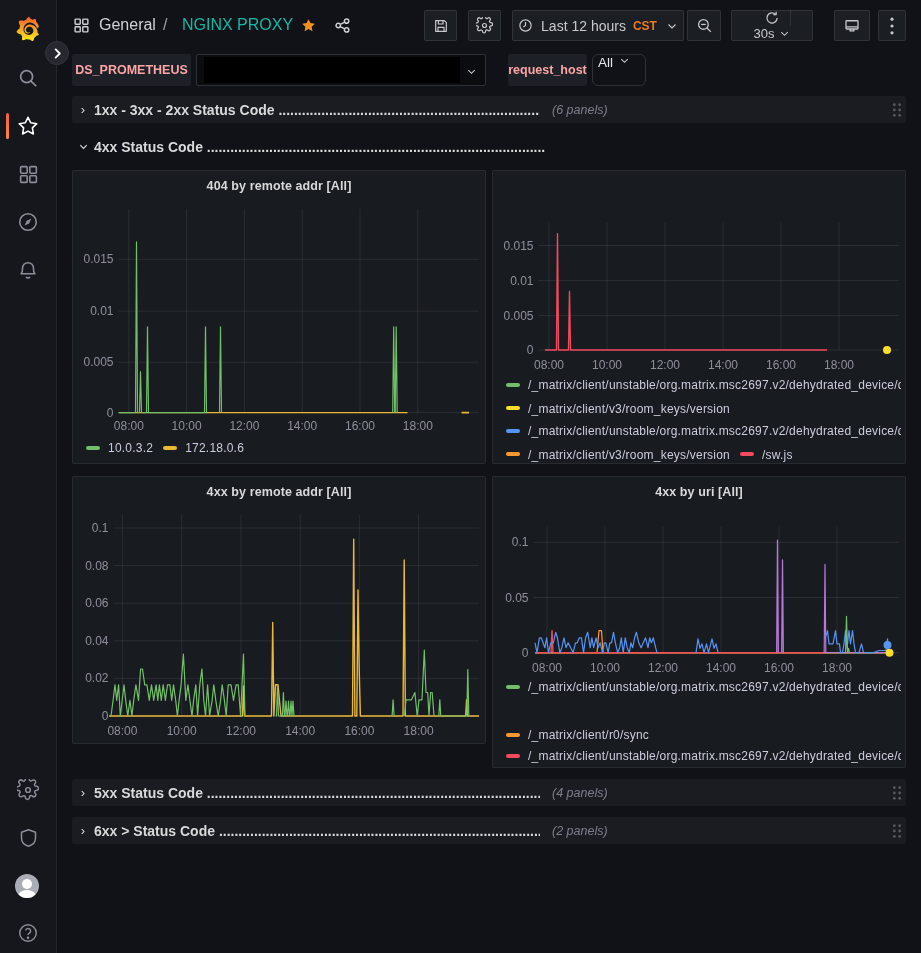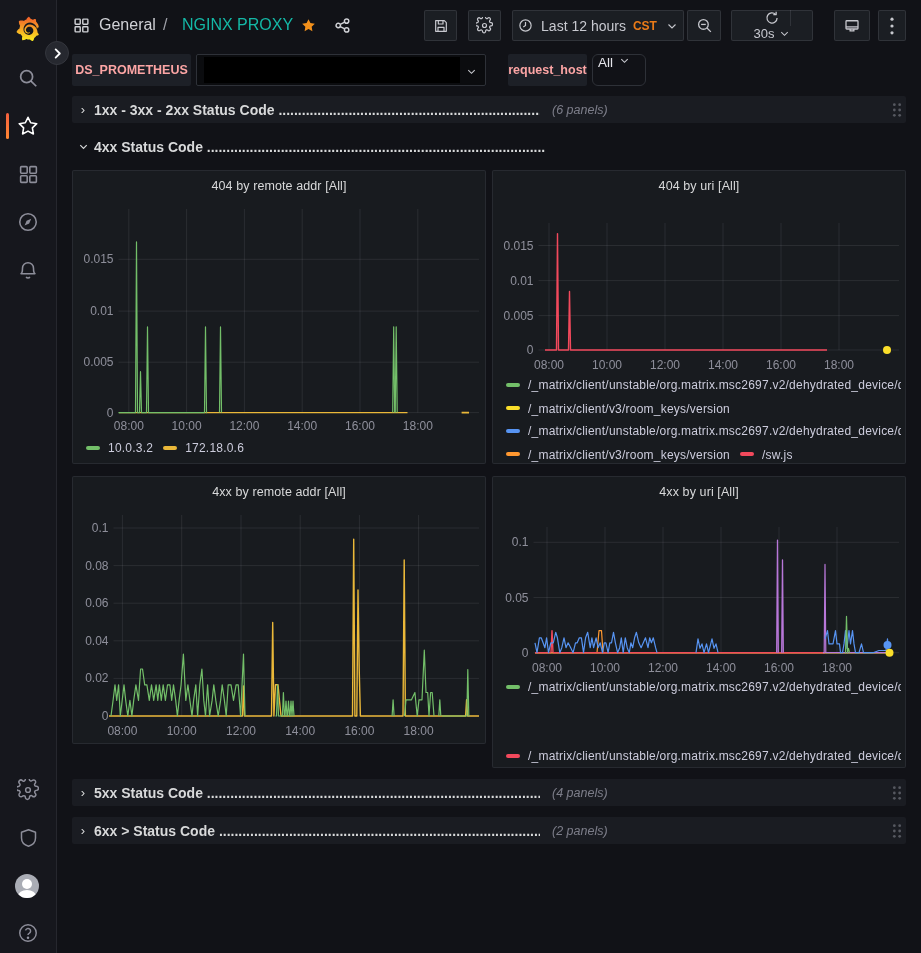--- a/index.html
+++ b/index.html
@@ -12,21 +12,21 @@
 
 .vlabel { position:absolute; top:54px; height:32px; background:#1d2027; border-radius:2px; display:flex; align-items:center; justify-content:center; color:#fca5a5; font-size:12.5px; font-weight:bold; }
 
 .rowstrip { position:absolute; left:72px; width:834px; height:27px; background:#1a1c22; border-radius:2px; display:flex; align-items:center; }
 .rowtitle { font-size:14px; font-weight:bold; color:#d8d9da; white-space:nowrap; overflow:hidden; }
 .rchev { color:#d8d9da; font-size:13px; margin:0 6px 0 6px; width:10px; text-align:center; }
 .pcount { font-style:italic; color:rgba(204,204,220,0.55); font-size:12.5px; white-space:nowrap; margin-left:12px; }
 .draghandle { position:absolute; right:3px; top:50%; transform:translateY(-50%); width:12px; height:16px; }
 
 .panel { position:absolute; width:414px; background:#181b1f; border:1px solid rgba(204,204,220,0.09); border-radius:2px; overflow:hidden; }
-.ptitle { position:absolute; top:8px; left:0; right:0; text-align:center; font-size:12.5px; font-weight:normal; color:#d8d9da; letter-spacing:0.1px; }
+.ptitle { position:absolute; top:8px; left:0; right:0; text-align:center; font-size:12.5px; font-weight:bold; color:#d8d9da; letter-spacing:0.1px; }
 .sw { display:inline-block; width:14px; height:4px; border-radius:2px; margin-right:8px; vertical-align:middle; position:relative; top:-1px; }
 .legrow { position:absolute; left:13px; right:4px; font-size:12px; letter-spacing:0.22px; color:#ccccdc; white-space:nowrap; overflow:hidden; }
 svg text { font-family:"Liberation Sans",sans-serif; }
 </style></head><body>
 <div id="sidebar">
 <svg class="abs" style="left:15px;top:16px" width="24" height="26" viewBox="0 0 64 66">
 <defs>
         <linearGradient id="glg" x1="0.5" y1="1" x2="0.5" y2="0">
 <stop offset="0" stop-color="#FCEE1F"></stop>
           <stop offset="1" stop-color="#F15B2A"></stop>
@@ -258,21 +258,20 @@
       <polyline points="46.0,241.6 334.5,241.6" fill="none" stroke="#EAB839" stroke-width="1.4" stroke-linejoin="round" stroke-opacity="1.0"></polyline>
       <polyline points="388.6,241.6 396.0,241.6" fill="none" stroke="#EAB839" stroke-width="1.8" stroke-linejoin="round" stroke-opacity="1.0"></polyline>
       <polyline points="45.5,241.6 62.5,241.6 63.5,70.9 64.5,241.6 66.5,241.6 67.5,200.7 68.5,241.6 73.5,241.6 74.5,155.8 75.5,241.6 131.5,241.6 132.5,155.8 133.5,241.6 133.0,241.6" fill="none" stroke="#73BF69" stroke-width="1.2" stroke-linejoin="round" stroke-opacity="1.0"></polyline>
       <polyline points="146.5,241.6 147.5,155.8 148.5,241.6" fill="none" stroke="#73BF69" stroke-width="1.2" stroke-linejoin="round" stroke-opacity="1.0"></polyline>
       <polyline points="319.7,241.6 320.7,155.8 321.7,241.6" fill="none" stroke="#73BF69" stroke-width="1.2" stroke-linejoin="round" stroke-opacity="1.0"></polyline>
       <polyline points="322.2,241.6 323.2,155.8 324.2,241.6" fill="none" stroke="#73BF69" stroke-width="1.2" stroke-linejoin="round" stroke-opacity="1.0"></polyline>
     </svg>
 <div class="legrow" style="top:270px;"><span><span class="sw" style="background:#73BF69;"></span>10.0.3.2</span><span style="margin-left:10px;"><span class="sw" style="background:#EAB839;"></span>172.18.0.6</span></div>
 </div>
 <div class="panel" style="left:492px;top:170px;height:294px;">
-<div class="ptitle">404 by uri [All]</div>
 <svg class="abs" style="left:0;top:0" width="412" height="292" font-size="12">
       <line x1="45.5" y1="74.5" x2="406" y2="74.5" stroke="rgba(204,204,220,0.10)" stroke-width="1"></line>
       <text x="40.5" y="78.5" text-anchor="end" fill="rgba(204,204,220,0.65)" font-size="12">0.015</text>
       <line x1="45.5" y1="109.6" x2="406" y2="109.6" stroke="rgba(204,204,220,0.10)" stroke-width="1"></line>
       <text x="40.5" y="113.6" text-anchor="end" fill="rgba(204,204,220,0.65)" font-size="12">0.01</text>
       <line x1="45.5" y1="144.6" x2="406" y2="144.6" stroke="rgba(204,204,220,0.10)" stroke-width="1"></line>
       <text x="40.5" y="148.6" text-anchor="end" fill="rgba(204,204,220,0.65)" font-size="12">0.005</text>
       <line x1="45.5" y1="179.0" x2="406" y2="179.0" stroke="rgba(204,204,220,0.10)" stroke-width="1"></line>
       <text x="40.5" y="183.0" text-anchor="end" fill="rgba(204,204,220,0.65)" font-size="12">0</text>
       <line x1="56" y1="52" x2="56" y2="179" stroke="rgba(204,204,220,0.10)" stroke-width="1"></line>
@@ -360,13 +359,14 @@
       <polyline points="203.0,175.7 205.0,161.9 207.0,171.3 209.0,166.9 211.0,175.7 213.5,166.9 215.5,175.7 219.0,161.9 221.0,171.3 223.0,166.9 225.0,175.7" fill="none" stroke="#5794F2" stroke-width="1.2" stroke-linejoin="round" stroke-opacity="1.0"></polyline>
       <polyline points="283.7,175.7 284.5,63.1 285.3,175.7" fill="none" stroke="#B877D9" stroke-width="1.3" stroke-linejoin="round" stroke-opacity="1.0"></polyline>
       <polyline points="288.7,175.7 289.5,83.0 290.3,175.7" fill="none" stroke="#B877D9" stroke-width="1.3" stroke-linejoin="round" stroke-opacity="1.0"></polyline>
       <polyline points="330.0,175.7 331.2,175.7 332.0,87.4 332.8,175.7 394.0,175.7" fill="none" stroke="#B877D9" stroke-width="1.2" stroke-linejoin="round" stroke-opacity="1.0"></polyline>
       <polyline points="332.0,161.9 334.5,153.6 336.0,166.9 338.0,166.9 340.0,166.9 342.5,153.6 344.0,166.9 346.5,166.9 347.5,175.7 349.5,175.7 351.0,166.9 352.5,153.6 354.0,171.3 356.0,153.6 357.5,166.9 359.5,153.6 361.0,166.9 362.5,175.7 366.0,175.7 368.5,166.9 370.5,175.7 380.0,175.7 386.0,173.5 393.0,173.5 394.5,161.9 395.0,168.0" fill="none" stroke="#5794F2" stroke-width="1.2" stroke-linejoin="round" stroke-opacity="1.0"></polyline>
       <polyline points="352.0,175.7 352.5,175.7 353.5,139.3 354.5,175.7 355.5,171.3 356.5,175.7" fill="none" stroke="#73BF69" stroke-width="1.2" stroke-linejoin="round" stroke-opacity="1.0"></polyline>
       <circle cx="394.5" cy="168.0" r="4" fill="#5794F2"></circle>
       <circle cx="396.5" cy="175.7" r="4" fill="#FADE2A"></circle>
     </svg>
 <div class="legrow" style="top:203px;"><span><span class="sw" style="background:#73BF69;"></span>/_matrix/client/unstable/org.matrix.msc2697.v2/dehydrated_device/dehydrated_device/events</span></div>
+<div class="legrow" style="top:251px;"><span><span class="sw" style="background:#FF9830;"></span>/_matrix/client/r0/sync</span></div>
 <div class="legrow" style="top:272px;"><span><span class="sw" style="background:#F2495C;"></span>/_matrix/client/unstable/org.matrix.msc2697.v2/dehydrated_device/dehydrated_device/events</span></div>
 </div>
 </body></html>

